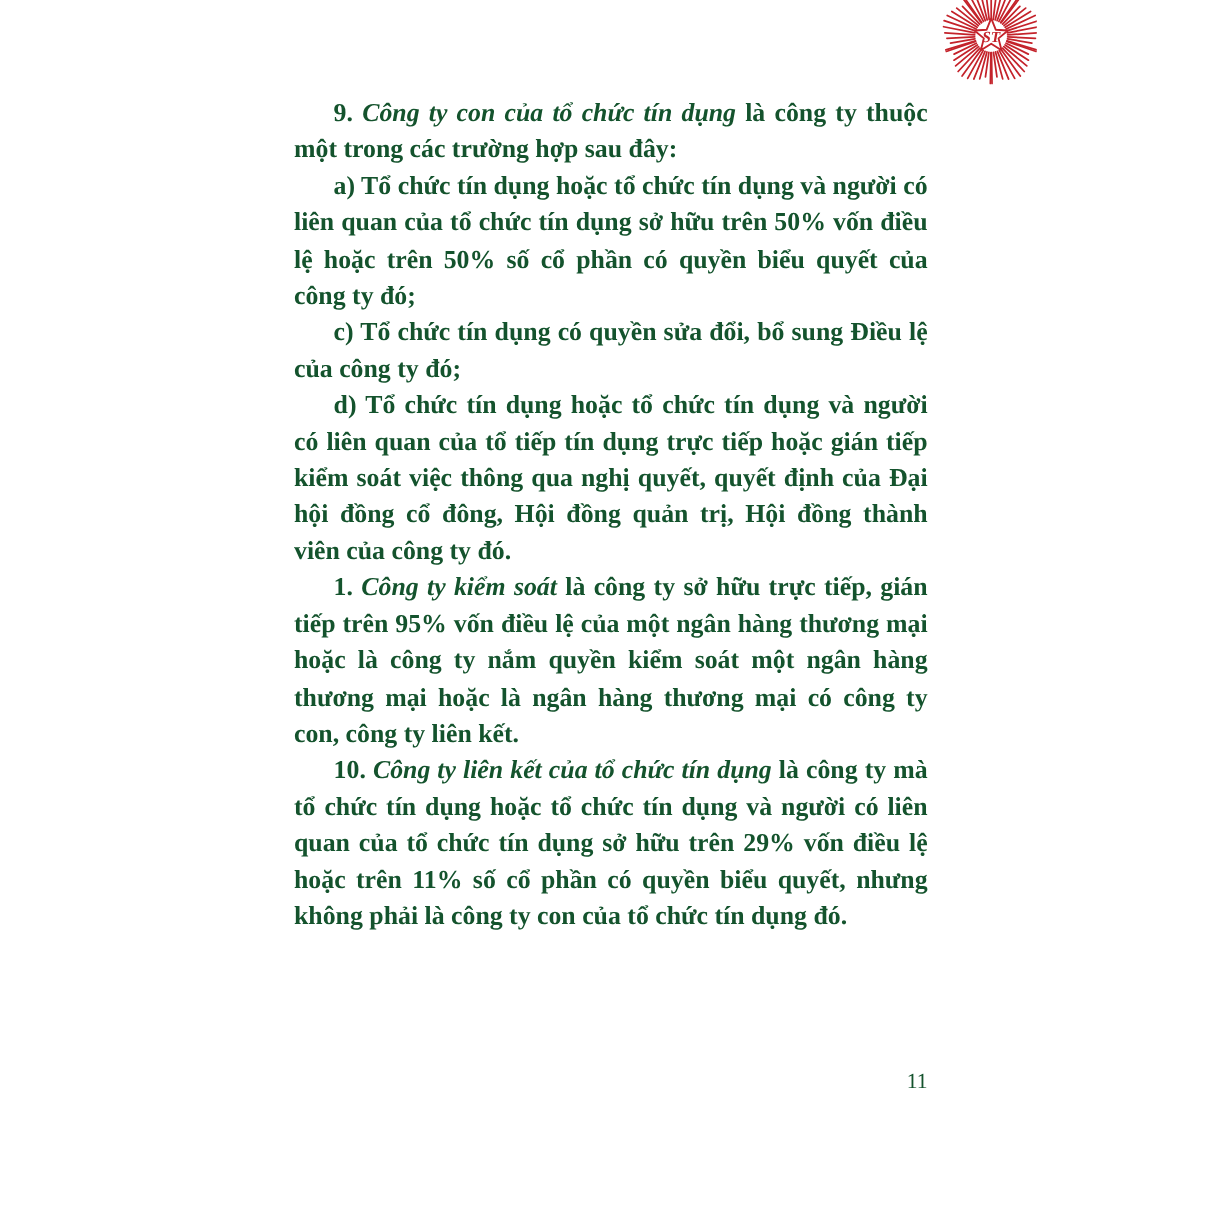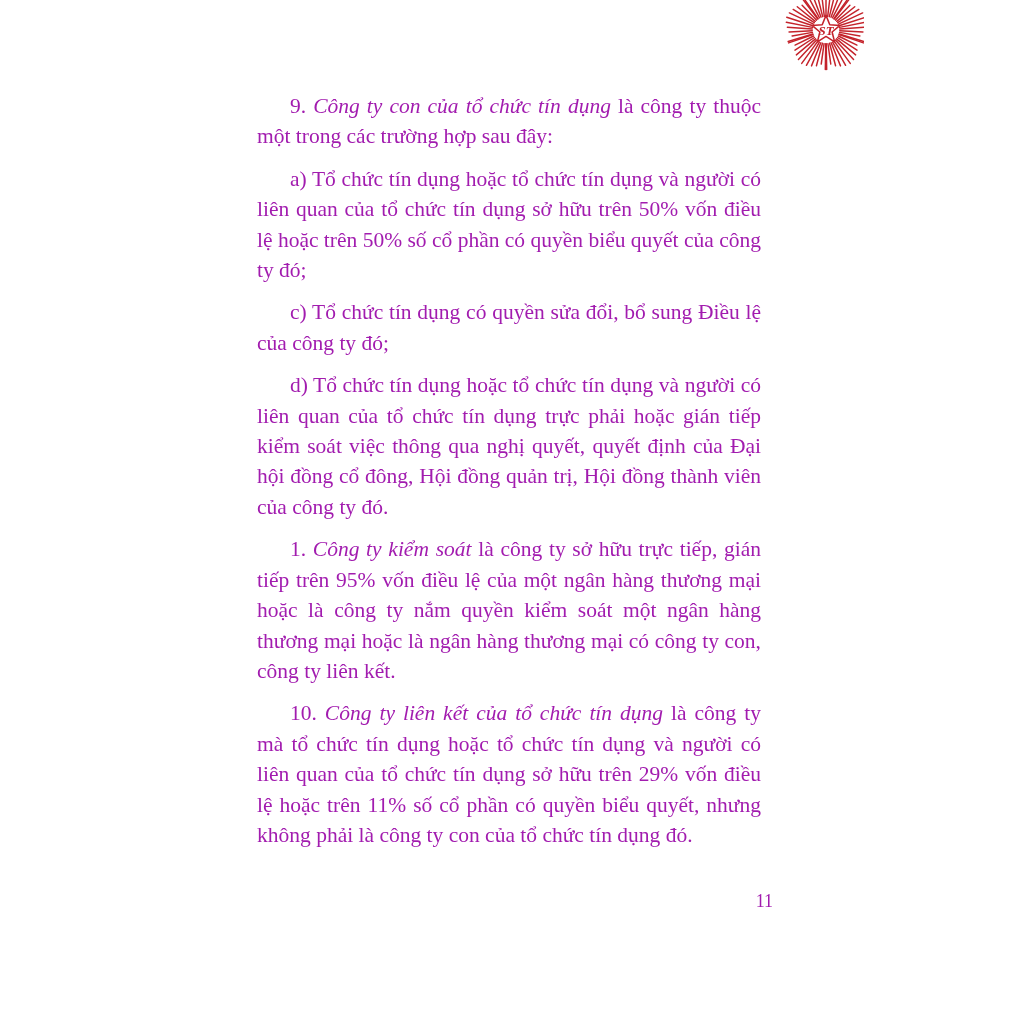--- a/index.html
+++ b/index.html
@@ -7,21 +7,21 @@
     padding: 0;
     background: #ffffff;
   }
   .page {
     position: relative;
     width: 864px;
     height: 1024px;
     background: #ffffff;
     overflow: hidden;
     font-family: "Liberation Serif", serif;
-    color: #a21caf;
+    color: #14532d;
   }
   .logo {
     position: absolute;
     left: 781px;
     top: -13px;
     width: 90px;
     height: 86px;
   }
   .logo svg { display: block; width: 100%; height: 100%; }
   .logo-monogram {
@@ -33,22 +33,23 @@
   .text-block {
     position: absolute;
     left: 245px;
     top: 79px;
     width: 528px;
     font-size: 21.5px;
     line-height: 30.4px;
     text-align: justify;
   }
   .para {
-    margin: 12px;
+    margin: 0;
     text-indent: 33px;
+    font-weight: bold;
   }
   .term {
     font-style: italic;
   }
   .page-number {
     position: absolute;
     left: 245px;
     top: 886px;
     width: 528px;
     text-align: right;
@@ -86,20 +87,20 @@
       <circle cx="50" cy="50" r="14" fill="#ffffff"></circle>
       <path d="M50,33 L54.4,43.9 L66.2,44.7 L57.1,52.3 L60,63.8 L50,57.5 L40,63.8 L42.9,52.3 L33.8,44.7 L45.6,43.9 Z" fill="#ffffff" stroke="#c4232b" stroke-width="1.8" stroke-linejoin="round"></path>
       <text x="50" y="55.5" text-anchor="middle" fill="#c4232b" class="logo-monogram">ST</text>
     </svg>
   </div>
 
   <div class="text-block">
     <p class="para"><span>9. </span><span class="term">Công ty con của tổ chức tín dụng</span><span> là công ty thuộc một trong các trường hợp sau đây:</span></p>
     <p class="para"><span>a) Tổ chức tín dụng hoặc tổ chức tín dụng và người có liên quan của tổ chức tín dụng sở hữu trên 50% vốn điều lệ hoặc trên 50% số cổ phần có quyền biểu quyết của công ty đó;</span></p>
     <p class="para"><span>c) Tổ chức tín dụng có quyền sửa đổi, bổ sung Điều lệ của công ty đó;</span></p>
-    <p class="para"><span>d) Tổ chức tín dụng hoặc tổ chức tín dụng và người có liên quan của tổ chức tín dụng trực phải hoặc gián tiếp kiểm soát việc thông qua nghị quyết, quyết định của Đại hội đồng cổ đông, Hội đồng quản trị, Hội đồng thành viên của công ty đó.</span></p>
+    <p class="para"><span>d) Tổ chức tín dụng hoặc tổ chức tín dụng và người có liên quan của tổ tiếp tín dụng trực tiếp hoặc gián tiếp kiểm soát việc thông qua nghị quyết, quyết định của Đại hội đồng cổ đông, Hội đồng quản trị, Hội đồng thành viên của công ty đó.</span></p>
     <p class="para"><span>1. </span><span class="term">Công ty kiểm soát</span><span> là công ty sở hữu trực tiếp, gián tiếp trên 95% vốn điều lệ của một ngân hàng thương mại hoặc là công ty nắm quyền kiểm soát một ngân hàng thương mại hoặc là ngân hàng thương mại có công ty con, công ty liên kết.</span></p>
     <p class="para"><span>10. </span><span class="term">Công ty liên kết của tổ chức tín dụng</span><span> là công ty mà tổ chức tín dụng hoặc tổ chức tín dụng và người có liên quan của tổ chức tín dụng sở hữu trên 29% vốn điều lệ hoặc trên 11% số cổ phần có quyền biểu quyết, nhưng không phải là công ty con của tổ chức tín dụng đó.</span></p>
   </div>
 
   <div class="page-number">11</div>
 
 </div>
 
 </body></html>

